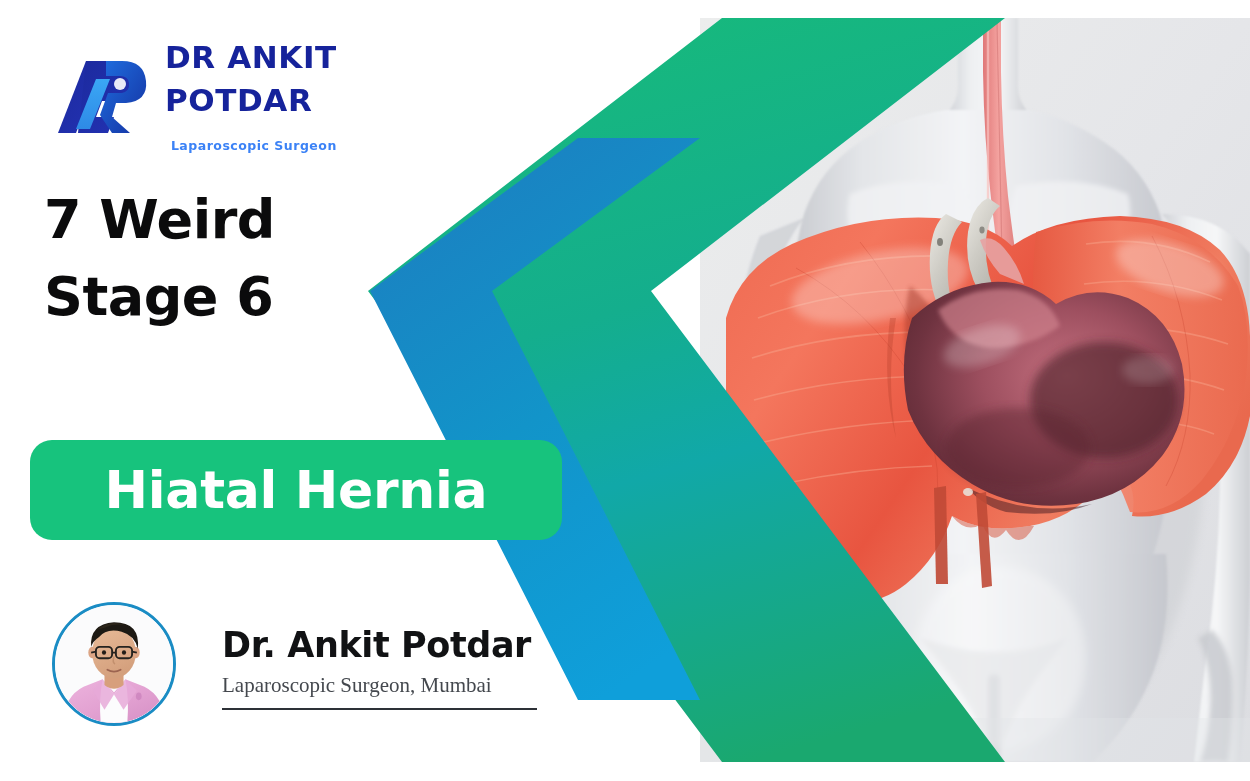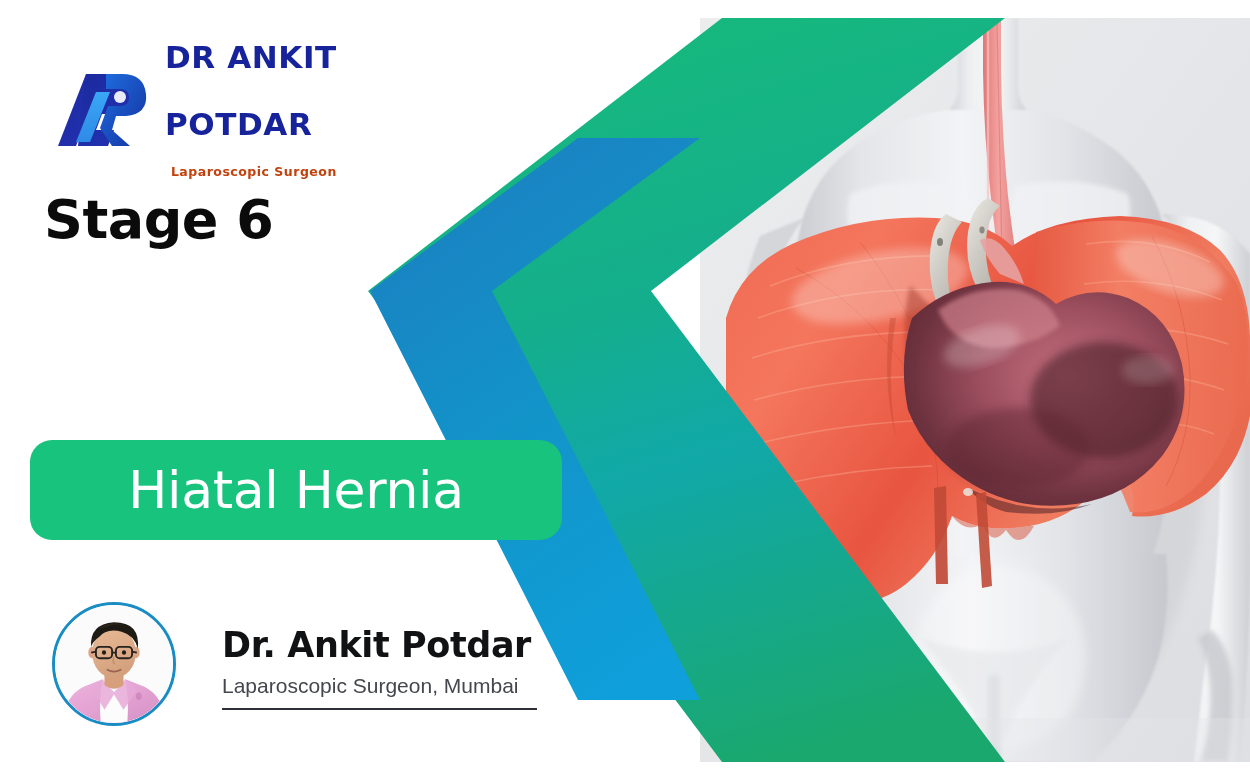--- a/index.html
+++ b/index.html
@@ -15,60 +15,60 @@
     overflow:hidden;
   }
   .mannequin-wrap { position:absolute; inset:0; }
 
   
   .chev-layer { position:absolute; left:0; top:0; width:1250px; height:781px; pointer-events:none; }
 
   
   .logo-block { position:absolute; left:56px; top:42px; display:flex; align-items:center; gap:13px; }
   .logo-mark { width:96px; height:80px; flex:none; }
-  .logo-text { display:flex; flex-direction:column; line-height:1;gap:24px; }
+  .logo-text { display:flex; flex-direction:column; line-height:1; }
   .logo-l1, .logo-l2 {
     font-family:"DejaVu Sans", sans-serif; font-weight:bold;
     font-size:31px; letter-spacing:0.6px; color:#16239b;
   }
   .logo-l2 { margin-top:12px; }
   .logo-tag {
     font-family:"DejaVu Sans", sans-serif; font-size:12.5px; font-weight:bold;
-    color:#c2410c; letter-spacing:0.5px; margin-top:2px; align-self:flex-end;
+    color:#3b82f6; letter-spacing:0.5px; margin-top:24px; align-self:flex-end;
   }
 
   .headline {
     position:absolute; left:44px; top:182px; width:470px;
     font-family:"DejaVu Sans", sans-serif; font-weight:bold;
     font-size:54px; line-height:1.42; color:#0b0b0c; letter-spacing:-0.5px;
   }
   .headline .hl { display:block; }
 
   .badge {
     position:absolute; left:30px; top:440px; width:532px; height:100px;
     background:#17c37d; border-radius:22px;
     display:flex; align-items:center; justify-content:center;
   }
   .badge-text {
-    font-family:"DejaVu Sans", sans-serif; font-weight:normal;
+    font-family:"DejaVu Sans", sans-serif; font-weight:bold;
     font-size:52px; color:#ffffff; letter-spacing:-0.3px;
   }
 
   .credit { position:absolute; left:52px; top:602px; display:flex; align-items:center; gap:46px; }
   .avatar {
     width:124px; height:124px; border-radius:50%;
     border:3px solid #1a8cc4; background:#fff; overflow:hidden; flex:none; position:relative;
   }
   .credit-text { display:flex; flex-direction:column; padding-top:8px; }
   .credit-name {
     font-family:"DejaVu Sans", sans-serif; font-weight:bold;
     font-size:35px; color:#111214; letter-spacing:-0.4px; line-height:1.1;
   }
   .credit-role {
-    font-family:Liberation Sans, sans-serif; font-size:21px;
+    font-family:Liberation Serif, serif; font-size:21px;
     color:#44484e; margin-top:10px; line-height:1.1;
   }
   .credit-rule { width:315px; height:2px; background:#2d3137; margin-top:11px; }
 </style>
 </head>
 <body>
 
 <div class="canvas">
 
   <div class="photo-panel">
@@ -293,20 +293,21 @@
       <circle cx="64" cy="27" r="6" fill="#ffffff" opacity="0.9"></circle>
     </svg>
     <div class="logo-text">
       <span class="logo-l1">DR ANKIT</span>
       <span class="logo-l2">POTDAR</span>
       <span class="logo-tag">Laparoscopic Surgeon</span>
     </div>
   </div>
 
   <div class="headline">
+    <span class="hl">7 Weird</span>
     <span class="hl">Stage 6</span>
   </div>
 
   <div class="badge">
     <span class="badge-text">Hiatal Hernia</span>
   </div>
 
   <div class="credit">
     <div class="avatar">
       <svg viewBox="0 0 124 124" width="118" height="118">

